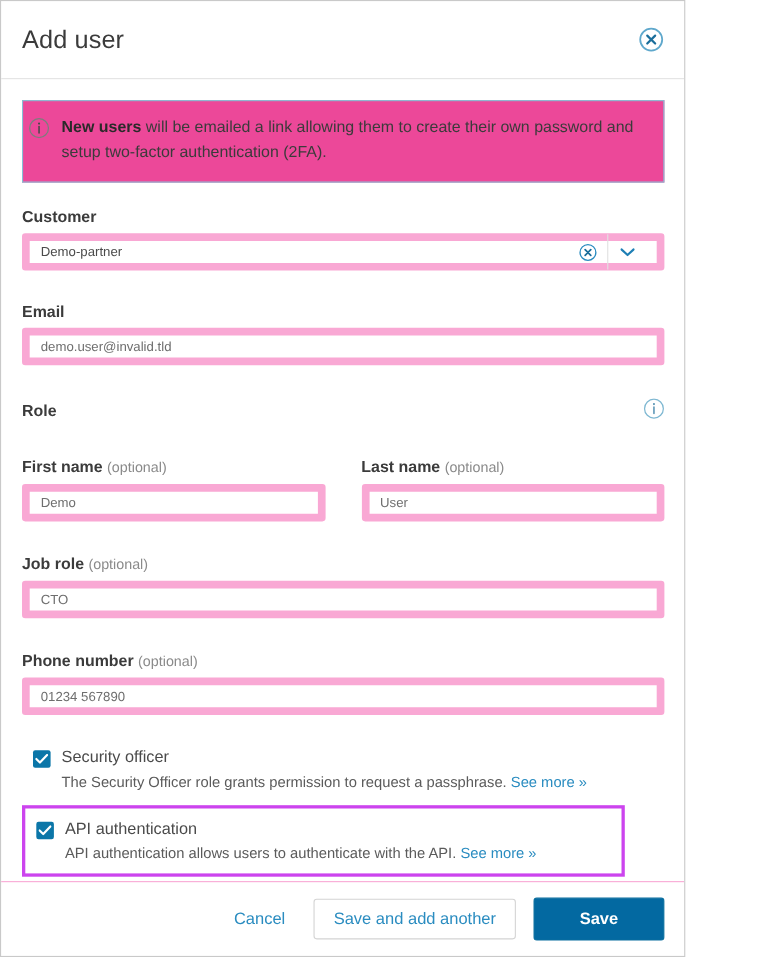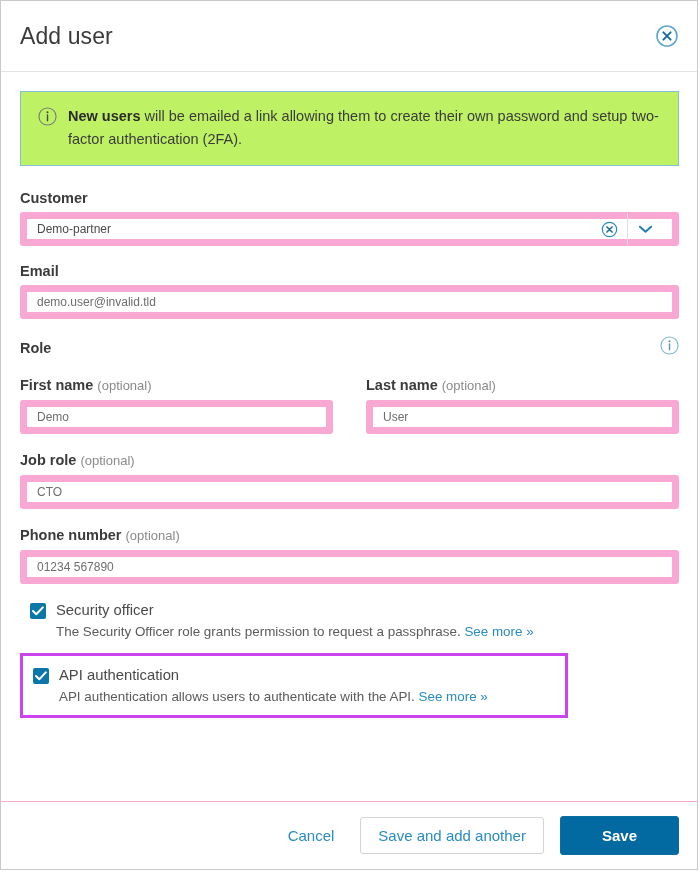--- a/index.html
+++ b/index.html
@@ -9,21 +9,21 @@
   body {
     width: 700px;
     height: 872px;
     background: #ffffff;
     font-family: "Liberation Sans", sans-serif;
     -webkit-font-smoothing: antialiased;
   }
 
   .dialog {
     position: relative;
-    width: 698px;
+    width: 623px;
     height: 870px;
     box-sizing: border-box;
     border: 1px solid #c9c9c9;
     background: #ffffff;
     display: flex;
     flex-direction: column;
     overflow: hidden;
   }
 
   
@@ -54,44 +54,44 @@
   .dialog-body {
     flex: 1 1 auto;
     box-sizing: border-box;
     padding: 19px 18px 0 19px;
     overflow: hidden;
   }
 
   
   .info-banner {
     box-sizing: border-box;
-    background: #bef264;
+    background: #ec4899;
     border: 1px solid #86c0d6;
-    padding: 13px 14px 14px 14px;
+    padding: 13px 14px 14px 2px;
     display: flex;
     align-items: flex-start;
     margin-bottom: 24px;
   }
   .info-banner-icon {
     flex: 0 0 auto;
     margin: 2px 11px 0 3px;
   }
   .info-banner-text {
     font-size: 14.5px;
     line-height: 23px;
     color: #3b3b3b;
   }
   .info-banner-text b {
     font-weight: 700;
     color: #2a2a2a;
   }
 
   
   .field {
-    margin-bottom: 17px;
+    margin-bottom: 30px;
   }
   .field-label-row {
     display: flex;
     align-items: center;
     justify-content: space-between;
     margin-bottom: 6px;
   }
   .field-label {
     font-size: 14.5px;
     font-weight: 700;

